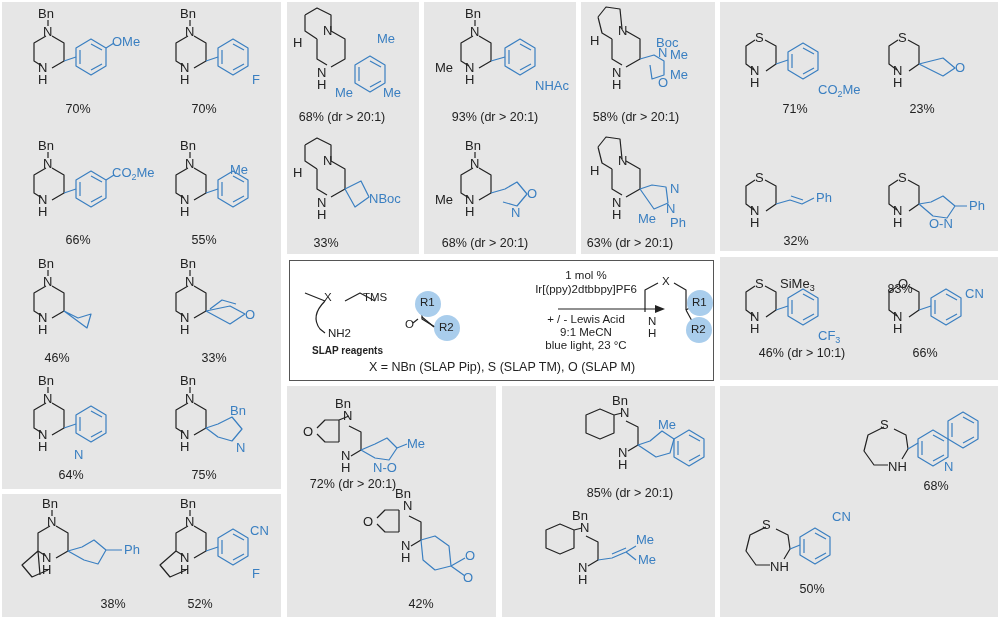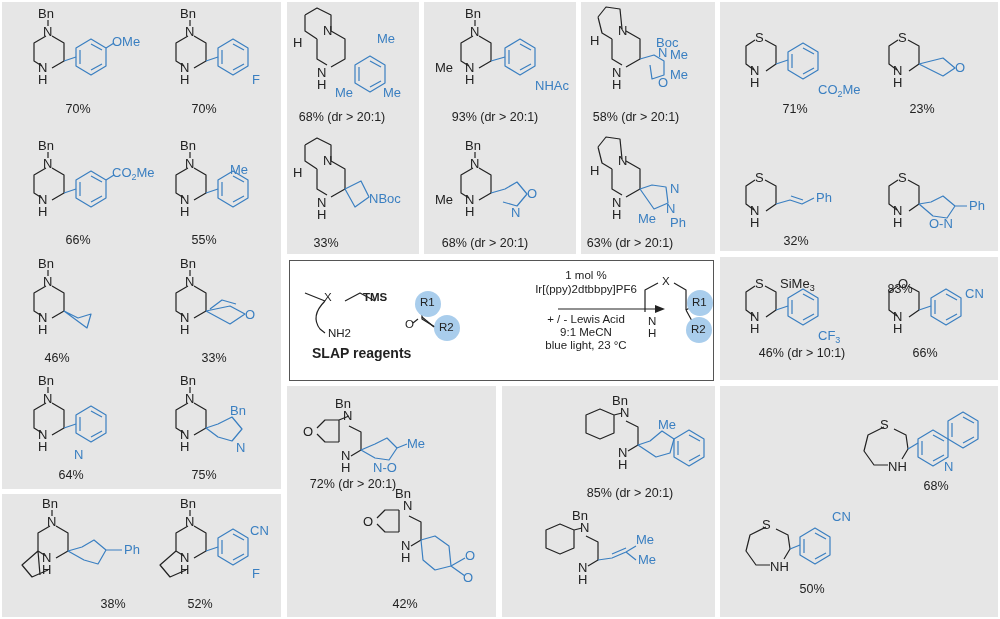--- a/index.html
+++ b/index.html
@@ -41,35 +41,36 @@
     <path class="blk" d="M132,56 L144,66"></path>
 
     <path class="blk" d="M268,48 L365,48"></path>
     <path d="M365,44 L375,48 L365,52 Z" fill="#222"></path>
 
     <path class="blk" d="M368,22 L355,29 L355,51 M384,22 L396,29 L396,49 M396,49 L408,42 M396,49 L402,60"></path>
     <circle cx="410" cy="42" r="13" fill="#a9cdec"></circle>
     <circle cx="409" cy="69" r="13" fill="#a9cdec"></circle>
   </svg>
   <span class="stxt" style="left:34px;top:30px;">X</span>
-  <span class="stxt" style="left:73px;top:30px;font-weight:bold;">TMS</span>
+  <span class="stxt" style="left:73px;top:30px;font-weight:normal;">TMS</span>
   <span class="stxt" style="left:38px;top:66px;">NH2</span>
-  <span class="stxt" style="left:22px;top:84px;font-weight:bold;font-size:14px;text-align:right;">SLAP reagents</span>
+  <span class="stxt" style="left:22px;top:84px;font-weight:bold;font-size:10px;text-align:right;">SLAP reagents</span>
   <span class="stxt" style="left:115px;top:57px;">O</span>
   <span class="stxt" style="left:130px;top:35px;">R1</span>
   <span class="stxt" style="left:149px;top:60px;">R2</span>
   <span class="stxt" style="left:296px;top:8px;transform:translateX(-50%);">1 mol %</span>
   <span class="stxt" style="left:296px;top:22px;transform:translateX(-50%);">Ir[(ppy)2dtbbpy]PF6</span>
   <span class="stxt" style="left:296px;top:52px;transform:translateX(-50%);">+ / - Lewis Acid</span>
   <span class="stxt" style="left:296px;top:65px;transform:translateX(-50%);">9:1 MeCN</span>
   <span class="stxt" style="left:296px;top:78px;transform:translateX(-50%);">blue light, 23 °C</span>
   <span class="stxt" style="left:372px;top:14px;">X</span>
   <span class="stxt" style="left:358px;top:54px;width:10px;white-space:normal;line-height:12px;">N H</span>
   <span class="stxt" style="left:402px;top:35px;">R1</span>
   <span class="stxt" style="left:401px;top:62px;">R2</span>
+  <span class="stxt" style="left:212px;top:99px;transform:translateX(-50%);font-size:12.5px;">X = NBn (SLAP Pip), S (SLAP TM), O (SLAP M)</span>
 </div>
 
 <svg width="1000" height="619">
   <defs>
 
     <g id="pip">
       <path class="blk" d="M-2,6 L-14,13 L-14,31 L-6,36 M4,6 L16,13 L16,31 L4,38"></path>
       <path class="blk" d="M0,-4 L0,-10"></path>
       <text class="lbl" x="-10" y="-12">Bn</text>
       <text class="lbl" x="-5" y="6">N</text>
@@ -331,17 +332,17 @@
 <span class="yield" style="left:485px;top:236px;">68% (dr &gt; 20:1)</span>
 <span class="yield" style="left:636px;top:110px;">58% (dr &gt; 20:1)</span>
 <span class="yield" style="left:630px;top:236px;">63% (dr &gt; 20:1)</span>
 <span class="yield" style="left:795px;top:102px;">71%</span>
 <span class="yield" style="left:922px;top:102px;">23%</span>
 <span class="yield" style="left:796px;top:234px;">32%</span>
 <span class="yield" style="left:900px;top:234px;margin-top:48px;">83%</span>
 <span class="yield" style="left:802px;top:346px;">46% (dr &gt; 10:1)</span>
 <span class="yield" style="left:925px;top:346px;">66%</span>
 <span class="yield" style="left:353px;top:477px;">72% (dr &gt; 20:1)</span>
-<span class="yield" style="left:405px;top:597px;">42%</span>
+<span class="yield" style="left:421px;top:597px;">42%</span>
 <span class="yield" style="left:630px;top:486px;">85% (dr &gt; 20:1)</span>
 <span class="yield" style="left:577px;top:597px;margin-top:20px;">40% (dr &gt; 20:1)</span>
 <span class="yield" style="left:936px;top:479px;">68%</span>
 <span class="yield" style="left:812px;top:582px;">50%</span>
 
 </body></html>

